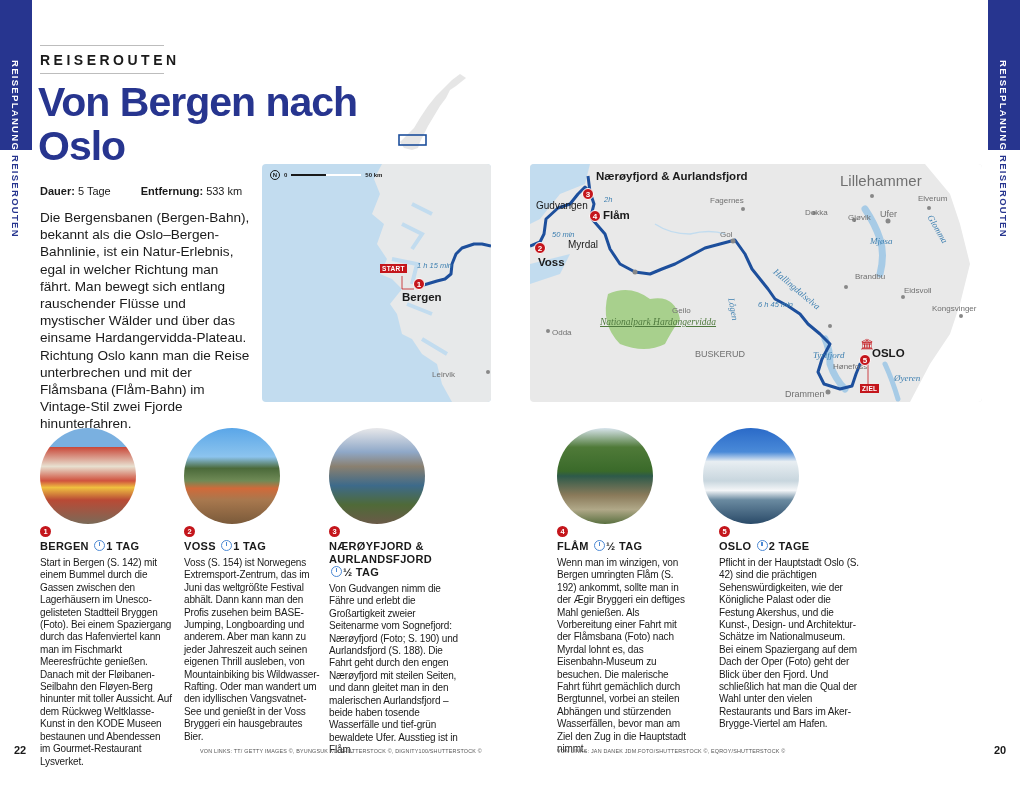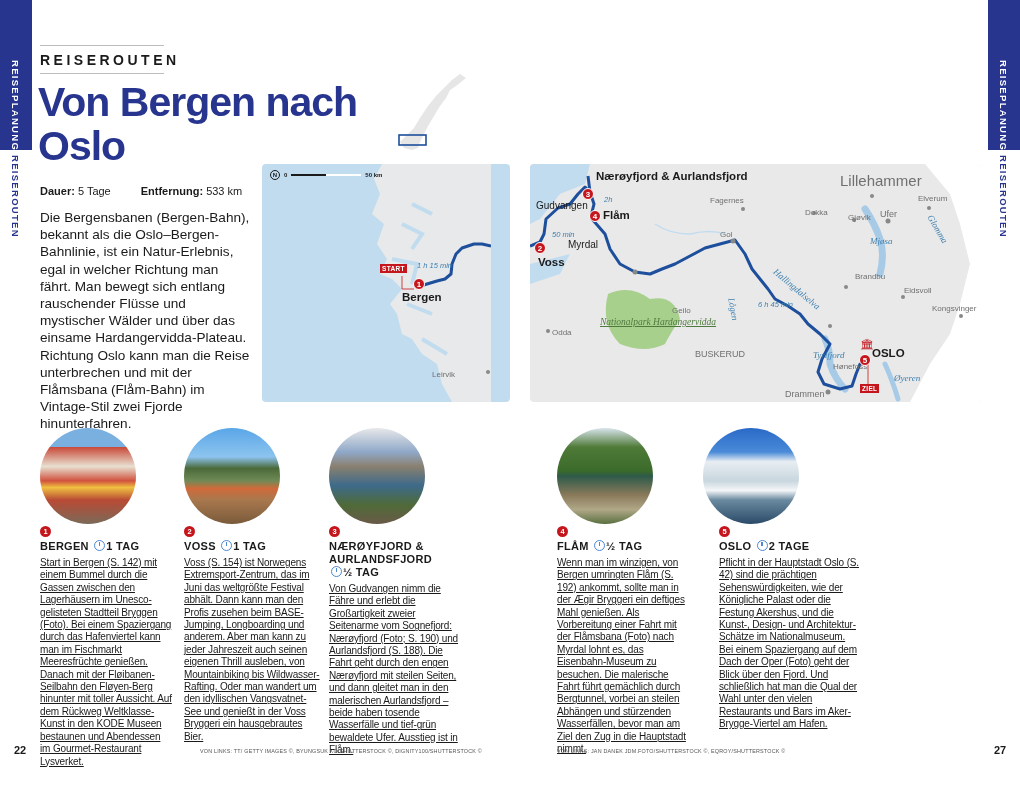--- a/index.html
+++ b/index.html
@@ -24,21 +24,21 @@
   .title { position: absolute; left: 38px; top: 80px; width: 360px; font-size: 41px; line-height: 44px; font-weight: bold; color: #27358f; letter-spacing: -1px; }
   .facts { position: absolute; left: 40px; top: 185px; font-size: 11px; color: #1a1a1a; display: flex; gap: 30px; }
   .facts b { font-weight: bold; }
   .intro { position: absolute; left: 40px; top: 209px; width: 212px; font-size: 13.6px; line-height: 17.2px; color: #1a1a1a; }
 
   
   .locator { position: absolute; left: 390px; top: 68px; width: 80px; height: 90px; }
 
   
   .map { position: absolute; top: 164px; height: 238px; border-radius: 4px; overflow: hidden; }
-  .map-left { left: 262px; width: 248px; background: #c2dcef; }
+  .map-left { left: 262px; width: 229px; background: #c2dcef; }
   .map-right { left: 530px; width: 452px; background: #e9e9e9; }
   .map svg { position: absolute; left: 0; top: 0; }
   .map .lbl { position: absolute; font-size: 10px; color: #1a1a1a; white-space: nowrap; }
   .map .lbl.big { font-size: 11.5px; font-weight: bold; }
   .map .lbl.grey { color: #707070; font-size: 8px; }
   .map .lbl.water { color: #3d7fb0; font-style: italic; font-family: "Liberation Serif", serif; font-size: 9px; }
   .map .lbl.park { color: #4f7a3e; font-style: italic; font-family: "Liberation Serif", serif; font-size: 9.5px; text-align: center; line-height: 10px; }
   .map .lbl.duration { color: #3d7fb0; font-style: italic; font-size: 7.5px; }
   .pin { position: absolute; width: 12px; height: 12px; border-radius: 50%; background: #c4161c; color: #fff; font-size: 8px; font-weight: bold; text-align: center; line-height: 12px; border: 1px solid #fff; }
   .tag { position: absolute; background: #c4161c; color: #fff; font-size: 6.5px; font-weight: bold; padding: 1px 2px; letter-spacing: 0.3px; }
@@ -46,21 +46,21 @@
   .scale .bar { width: 70px; height: 2px; background: linear-gradient(to right, #1a1a1a 50%, #ffffff 50%); }
   .compass { width: 10px; height: 10px; border: 1.3px solid #1a1a1a; border-radius: 50%; font-size: 6px; text-align: center; line-height: 8px; font-weight: bold; }
 
   
   .photo { position: absolute; top: 428px; width: 96px; height: 96px; border-radius: 50%; overflow: hidden; }
   .stop { position: absolute; top: 526px; }
   .stop .num { width: 11px; height: 11px; border-radius: 50%; background: #c4161c; color: #fff; font-size: 7.5px; font-weight: bold; text-align: center; line-height: 11px; }
   .stop h3 { margin-top: 3px; font-size: 11px; font-weight: bold; letter-spacing: 0.3px; line-height: 13px; font-family: "Liberation Sans", sans-serif; }
   .stop h3 .watch { display: inline-block; width: 11px; height: 11px; border: 1.5px solid #4c89d4; border-radius: 50%; vertical-align: -1px; margin: 0 1px 0 2px; position: relative; }
   .stop h3 .watch::after { content: ""; position: absolute; left: 3.5px; top: 1px; width: 1.5px; height: 3.5px; background: #4c89d4; }
-  .stop p { margin-top: 4px; font-size: 10px; line-height: 12.4px; font-family: "Liberation Sans", sans-serif; color: #1a1a1a; letter-spacing: -0.15px; text-decoration: underline; }
+  .stop p { margin-top: 4px; font-size: 10px; line-height: 12.4px; font-family: "Liberation Sans", sans-serif; color: #1a1a1a; letter-spacing: -0.15px; }
 
   .footer { position: absolute; top: 744px; }
   .page-num { font-size: 11px; font-weight: bold; }
   .credits { font-size: 5.4px; color: #555; letter-spacing: 0.2px; top: 748px; }
 </style>
 </head>
 <body>
 
 <div class="side-tab left">
   <div class="dark">
@@ -216,13 +216,13 @@
 
 <div class="stop" style="left:719px; width:140px;">
   <div class="num">5</div>
   <h3><span>OSLO</span> <span class="watch"></span><span>2 TAGE</span></h3>
   <p>Pflicht in der Hauptstadt Oslo (S. 42) sind die prächtigen Sehenswürdigkeiten, wie der Königliche Palast oder die Festung Akershus, und die Kunst-, Design- und Architektur-Schätze im Nationalmuseum. Bei einem Spaziergang auf dem Dach der Oper (Foto) geht der Blick über den Fjord. Und schließlich hat man die Qual der Wahl unter den vielen Restaurants und Bars im Aker- Brygge-Viertel am Hafen.</p>
 </div>
 
 <span class="footer page-num" style="left:14px;">22</span>
 <span class="footer credits" style="left:200px;">VON LINKS: TT/ GETTY IMAGES ©, BYUNGSUK KO/SHUTTERSTOCK ©, DIGNITY100/SHUTTERSTOCK ©</span>
 <span class="footer credits" style="left:557px;">VON LINKS: JAN DANEK JDM.FOTO/SHUTTERSTOCK ©, EQROY/SHUTTERSTOCK ©</span>
-<span class="footer page-num" style="left:994px;">27</span>
+<span class="footer page-num" style="left:994px;">20</span>
 
 </body></html>

